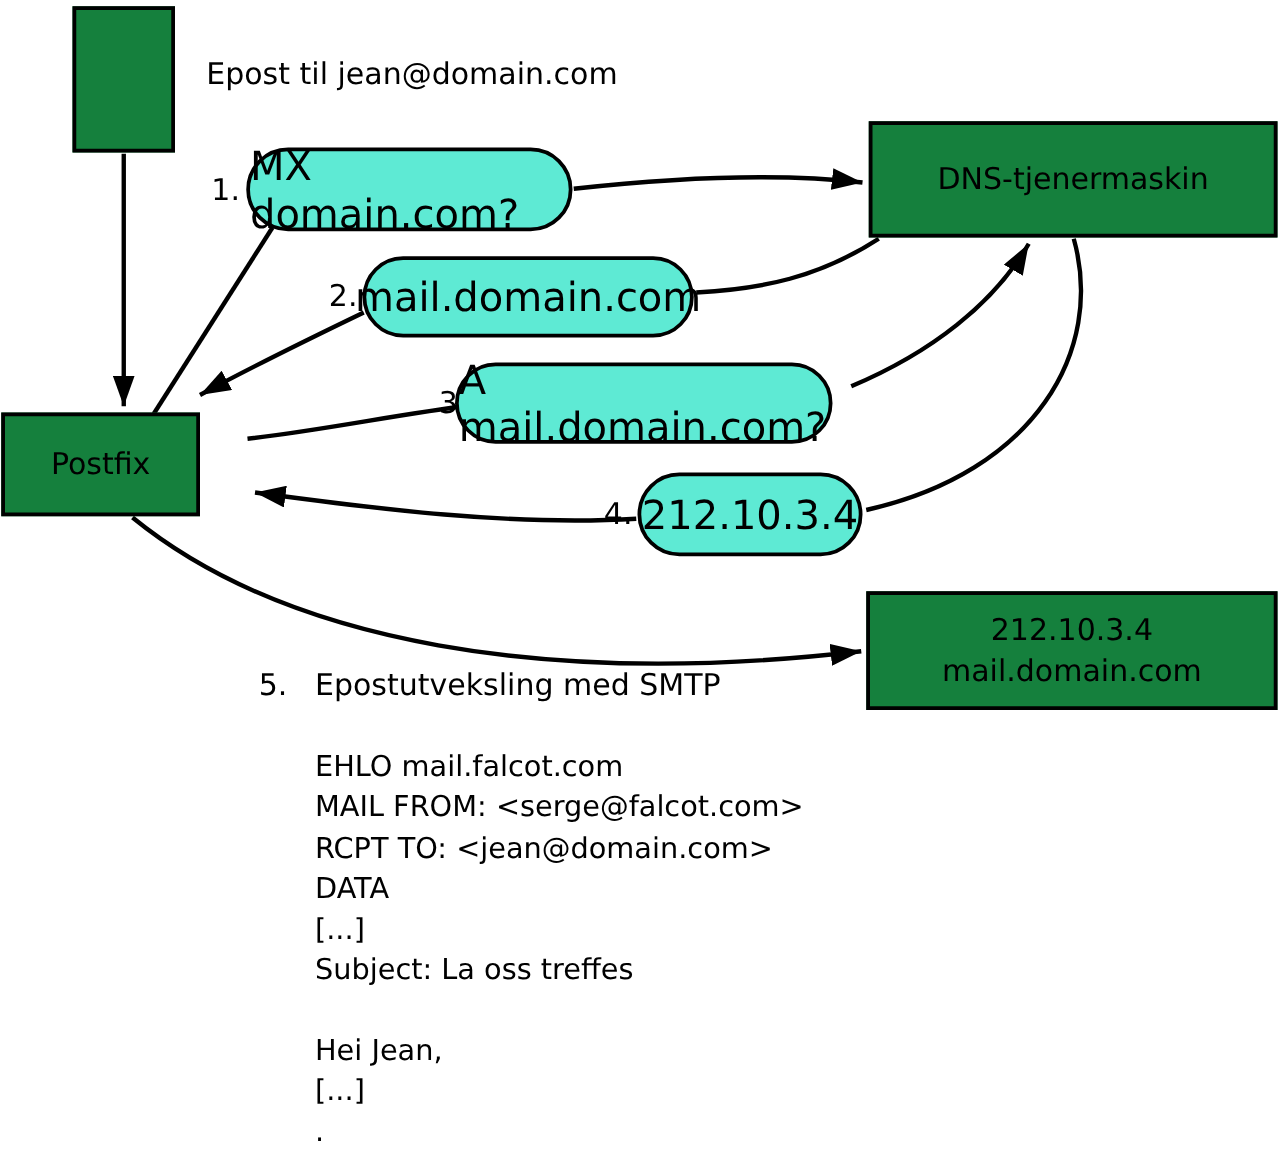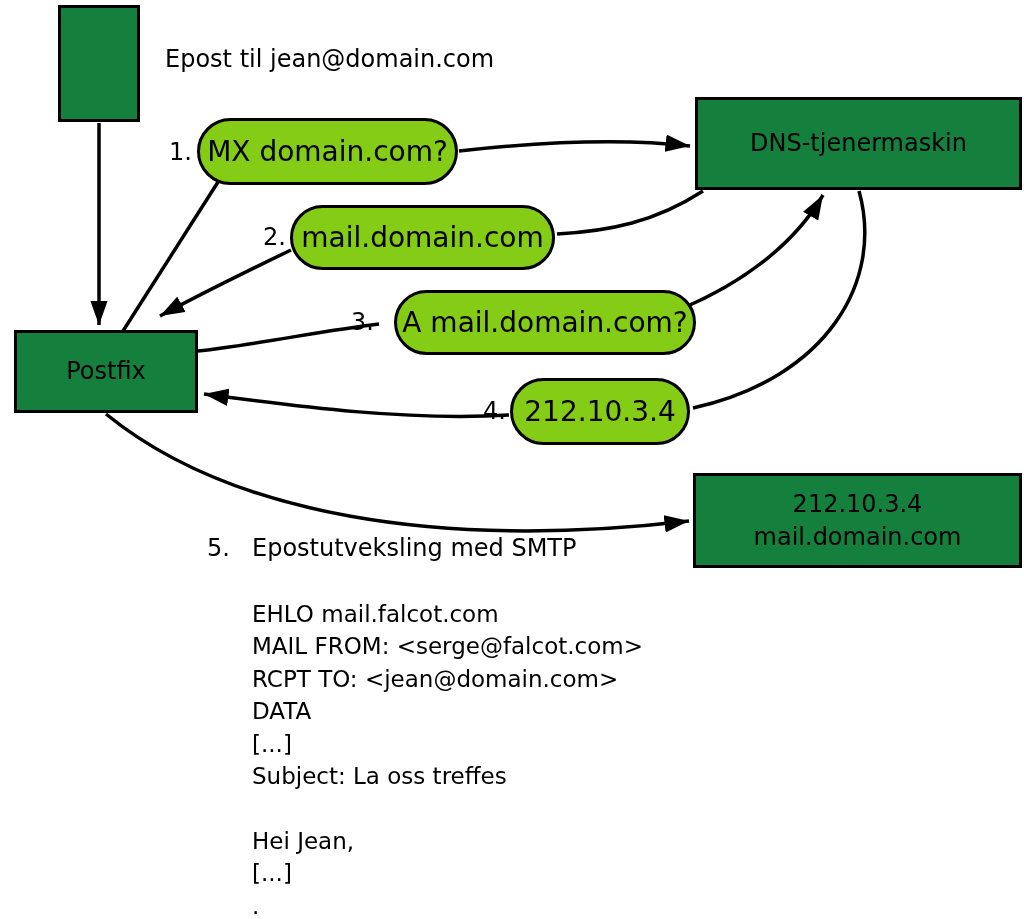--- a/index.html
+++ b/index.html
@@ -29,27 +29,27 @@
     align-items: center;
     justify-content: center;
     font-size: 24px;
     text-align: center;
     z-index: 1;
     line-height: 33px;
   }
   .pill {
     position: absolute;
     box-sizing: border-box;
-    background: #84cc16;
+    background: #5eead4;
     border: 3px solid #000000;
     border-radius: 34px;
     display: flex;
     align-items: center;
     justify-content: center;
-    font-size: 28px;
+    font-size: 32px;
     z-index: 1;
   }
   .num {
     position: absolute;
     width: 40px;
     text-align: right;
     font-size: 24px;
     z-index: 1;
   }
   .title {
@@ -112,30 +112,30 @@
   <div class="box" style="left:695px; top:97px; width:327px; height:93px;">
     <span>DNS-tjenermaskin</span>
   </div>
 
   <span class="num" style="left:246px; top:223px;">2.</span>
   <div class="pill" style="left:290px; top:205px; width:265px; height:65px;">
     <span>mail.domain.com</span>
   </div>
 
   <span class="num" style="left:334px; top:308px;">3.</span>
-  <div class="pill" style="left:394px; top:290px; width:302px; height:65px;">
+  <div class="pill" style="left:364px; top:290px; width:302px; height:65px;">
     <span>A mail.domain.com?</span>
   </div>
 
   <span class="num" style="left:466px; top:397px;">4.</span>
   <div class="pill" style="left:510px; top:378px; width:180px; height:67px;">
     <span>212.10.3.4</span>
   </div>
 
-  <div class="box" style="left:14px; top:330px; width:184px; height:83px;text-align:center;">
+  <div class="box" style="left:1px; top:330px; width:159px; height:83px;text-align:center;">
     <span>Postfix</span>
   </div>
 
   <div class="box" style="left:693px; top:473px; width:329px; height:95px;">
     <span>212.10.3.4</span>
     <span>mail.domain.com</span>
   </div>
 
   <div class="step5">
     <span class="n">5.</span>

